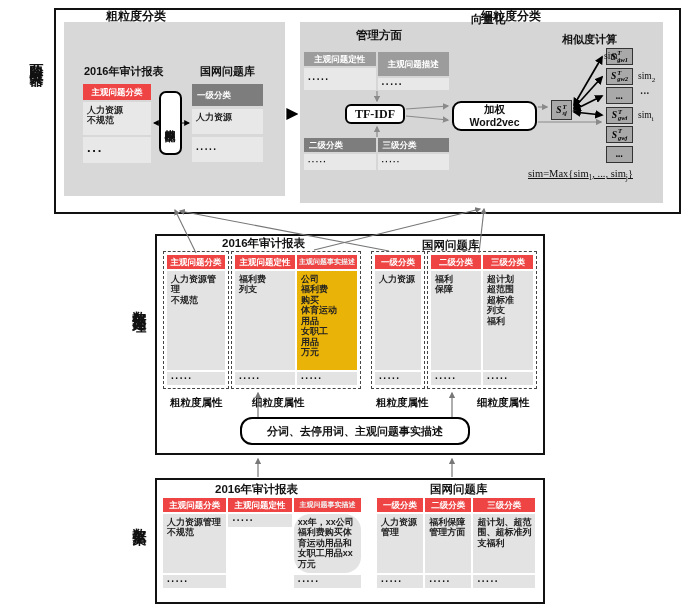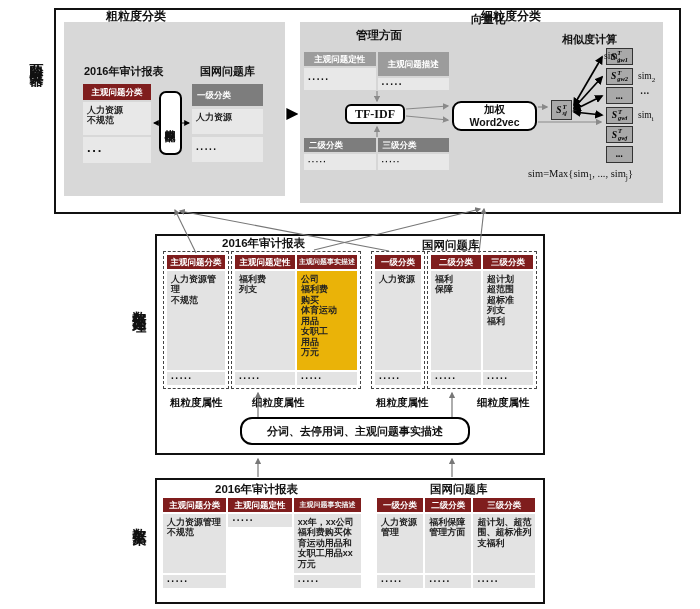--- a/index.html
+++ b/index.html
@@ -7,34 +7,34 @@
          font-family:"Liberation Sans","DejaVu Sans",sans-serif;color:#111;overflow:hidden;}
   .abs{position:absolute;box-sizing:border-box;}
   .b{font-weight:bold;}
   .title{font-weight:bold;font-size:12px;white-space:nowrap;}
   .stitle{font-weight:bold;font-size:11.5px;white-space:nowrap;}
   .vtext{writing-mode:vertical-rl;text-orientation:upright;font-weight:bold;font-size:14px;letter-spacing:2px;white-space:nowrap;}
   .frame{border:2px solid #111;background:#fff;}
   .panel{background:#d8d8d8;}
   .tcolwrap{display:flex;gap:2px;}
   .tcol{display:flex;flex-direction:column;gap:2px;flex:1;height:100%;}
-  .hdr{color:#fff;font-weight:bold;font-size:8.5px;background:#7f1d1d;display:flex;align-items:center;justify-content:center;text-align:center;flex:none;line-height:1.05;}
+  .hdr{color:#fff;font-weight:bold;font-size:8.5px;background:#ef4444;display:flex;align-items:center;justify-content:center;text-align:center;flex:none;line-height:1.05;}
   .hdr.small{font-size:7px;color:#f2f2f2;}
   .hdr.dark{background:#7d7d7d;}
   .cell{background:#e8e8e8;white-space:pre-line;font-size:9px;line-height:1.16;padding:3px 3px 0 4px;flex:1;font-weight:bold;color:#222;}
   .dots{background:#e8e8e8;font-weight:bold;font-size:10px;letter-spacing:1px;display:flex;align-items:center;padding-left:4px;flex:none;color:#111;}
   .rbox{background:#fff;border:2.5px solid #000;border-radius:8px;display:flex;align-items:center;justify-content:center;font-weight:bold;text-align:center;}
   .dash{border:1.5px dashed #444;display:flex;flex-direction:column;gap:2px;padding:3px;}
   .dash .trow{display:flex;gap:2px;flex:1;min-height:0;}
   .vec{background:#a9a9a9;border:1.4px solid #333;display:flex;align-items:center;justify-content:center;
        font-family:"Liberation Serif","DejaVu Serif",serif;font-style:italic;font-weight:bold;font-size:9.5px;color:#000;}
   .ss{display:inline-flex;flex-direction:column;font-size:6.5px;line-height:1;font-style:italic;margin-left:1px;justify-content:center;}
   .simlab{font-family:"Liberation Serif","DejaVu Serif",serif;font-size:9.5px;white-space:nowrap;}
   .simlab sub{font-size:7px;}
-  .formula{font-family:"Liberation Serif","DejaVu Serif",serif;font-size:10.5px;white-space:nowrap;}
+  .formula{font-family:"Liberation Serif","DejaVu Serif",serif;font-size:10.5px;white-space:nowrap;text-decoration:underline;}
   .formula sub{font-size:7.5px;}
   .attr{font-weight:bold;font-size:10.5px;white-space:nowrap;}
   svg{position:absolute;left:0;top:0;pointer-events:none;}
 </style>
 </head>
 <body>
 
 <div id="stage">
 
   <div class="abs vtext" style="left:28px;top:52px;">两阶段分类器</div>
@@ -231,21 +231,21 @@
       <div class="cell" style="background:#e3e3e3;">人力资源管理
 不规范</div>
       <div class="dots" style="height:13px;background:#e3e3e3;">·····</div>
     </div>
     <div class="tcol">
       <div class="hdr" style="height:14px;">主观问题定性</div>
       <div class="dots" style="height:13px;background:#e3e3e3;">·····</div>
     </div>
     <div class="tcol" style="flex:1.06;">
       <div class="hdr small" style="height:14px;">主观问题事实描述</div>
-      <div class="cell" style="background:#e3e3e3;">xx年，xx公司
+      <div class="cell" style="background:#e3e3e3;border-radius:16px;">xx年，xx公司
 福利费购买体
 育运动用品和
 女职工用品xx
 万元</div>
       <div class="dots" style="height:13px;background:#e3e3e3;">·····</div>
     </div>
   </div>
 
   <div class="abs tcolwrap" style="left:377px;top:498px;width:158px;height:90px;">
     <div class="tcol" style="flex:0.75;">

